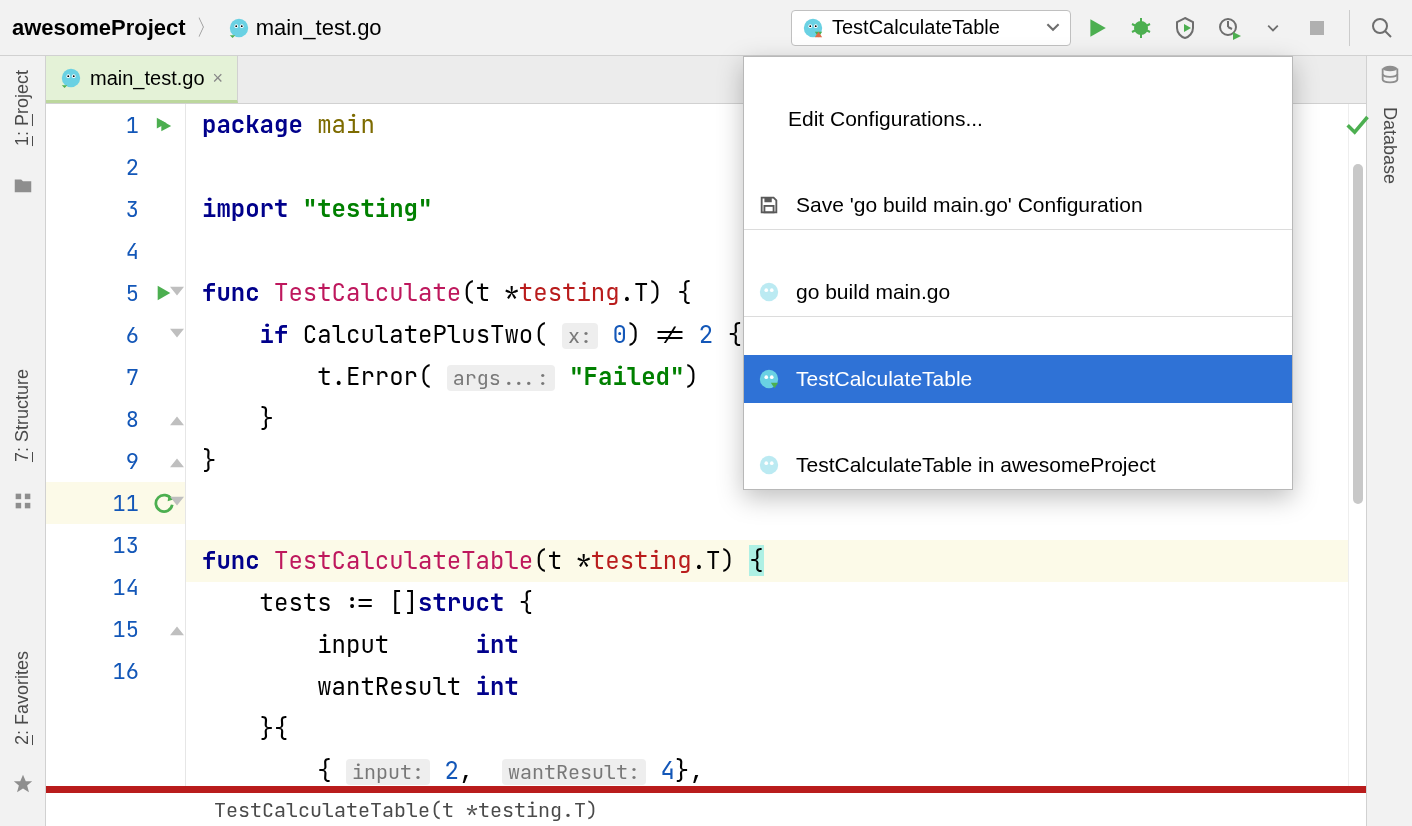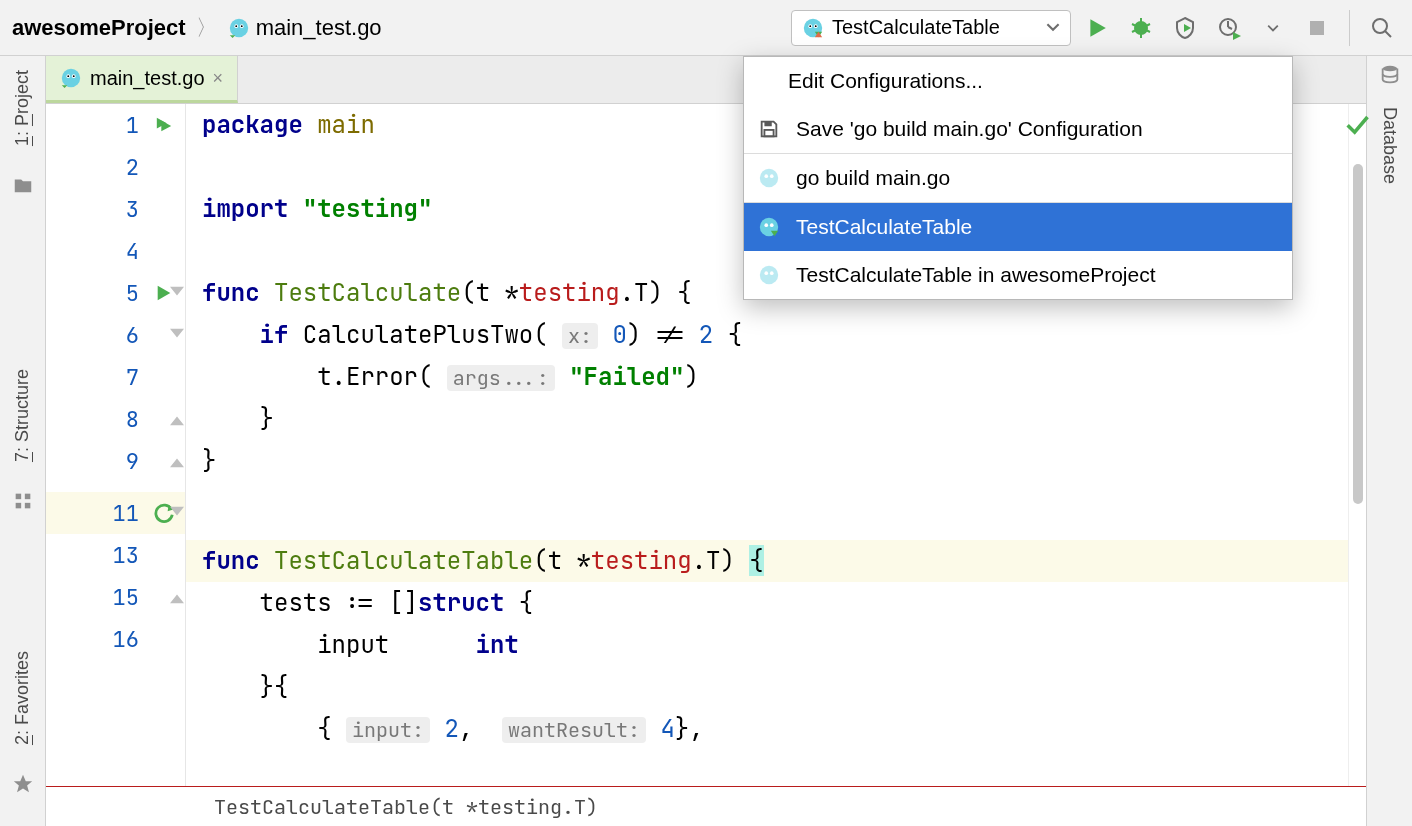--- a/index.html
+++ b/index.html
@@ -98,77 +98,77 @@
     position: relative;
   }
   .gline .num { width: 30px; text-align: right; }
   .gline .mark { width: 26px; display:flex; align-items:center; justify-content:center; }
   .run-tri svg { width: 18px; height: 18px; }
   .fold {
     width: 18px; display:flex; align-items:center; justify-content:center;
     position: absolute; right: -1px; top: 50%; transform: translateY(-50%);
   }
   .fold svg { width: 14px; height: 14px; fill: #bfbfbf; stroke:#bfbfbf; }
-  .gline.current { background: #fcfae8; margin-top: 10px; }
+  .gline.current { background: #fcfae8; }
 
   .code {
     flex: 1; overflow: hidden;
     font-family: "JetBrains Mono", Menlo, Consolas, monospace;
     font-size: 24px; line-height: 42px;
     color: #000;
     position: relative;
   }
   .cline { height: 42px; padding-left: 16px; white-space: pre; }
   .cline.current { background: #fcfae8; margin-top: 16px; }
 
   .kw  { color: #00008b; font-weight: 600; }      
   .pkg { color: #7d6b00; }                         
   .str { color: #008000; font-weight: 600; }       
   .typ { color: #b91c1c; }                         
-  .fn  { color: #4d7c0f; }
+  .fn  { color: #be185d; }
   .num { color: #1357b8; }
   .hint {
     background: #eeeeee; color: #787878; border-radius: 4px;
     padding: 0 6px; font-size: 20px;
   }
   .caret-brace { background: #aef0e4; }
 
   .marks {
     width: 18px; background: #fff; position: relative;
     border-left: 1px solid #eee;
   }
   .marks .ok-check { position:absolute; top:6px; left:-6px; }
   .marks .ok-check svg { width: 28px; height: 28px; }
   .marks .scrollthumb {
     position:absolute; right:3px; top: 60px; width: 10px; height: 340px;
     background: #c8c8c8; border-radius: 5px;
   }
 
   
   .edcrumbs {
-    height: 40px; border-top: 1px solid #b91c1c;
+    height: 40px; border-top: 7px solid #b91c1c;
     display:flex; align-items:center; padding-left: 168px;
     font-family: "JetBrains Mono", Menlo, Consolas, monospace;
     font-size: 20px; color: #4a4a4a; background:#fff;
   }
 
   
   .dropdown {
     position: absolute;
     top: 0px; left: 697px;
     width: 550px;
     background: #fff;
     border: 1px solid #b8b8b8;
     box-shadow: 0 8px 24px rgba(0,0,0,0.25);
     z-index: 50;
     font-size: 21px;
   }
   .dd-item {
     height: 48px; display:flex; align-items:center; gap: 14px;
-    padding: 0 16px 0 12px; cursor: default;
+    padding: 0 16px 0 12px; cursor: default; margin-top: 38px;
   }
   .dd-item .dicon { width: 26px; display:flex; justify-content:center; }
   .dd-item.indented { padding-left: 44px; }
   .dd-sep { height: 1px; background: #dcdcdc; margin: 0; }
   .dd-item.selected { background: #2f72d6; color: #fff; }
   .dd-item.faded .go-icon { opacity: 0.45; }
 
   
   .mn { text-decoration: underline; }
 </style>
@@ -392,20 +392,24 @@
               <svg viewBox="0 0 10 10">
                 <polygon points="1,1 9,1 5,6"></polygon>
               </svg>
             </span>
         </div>
         <div class="gline">
             <span class="num">13</span>
             <span class="mark"></span>
           </div>
         <div class="gline">
+            <span class="num">14</span>
+            <span class="mark"></span>
+          </div>
+        <div class="gline">
             <span class="num">15</span>
             <span class="mark"></span>
           <span class="fold">
               <svg viewBox="0 0 10 10">
                 <polygon points="1,9 9,9 5,4"></polygon>
               </svg>
             </span>
         </div>
         <div class="gline">
             <span class="num">16</span>
@@ -420,20 +424,21 @@
         <div class="cline"></div>
         <div class="cline"><span class="kw">func</span> <span class="fn">TestCalculate</span>(<span>t *</span><span class="typ">testing</span><span>.T</span><span>) {</span></div>
         <div class="cline">    <span class="kw">if</span> <span>CalculatePlusTwo(</span> <span class="hint">x:</span> <span class="num">0</span><span>) != </span><span class="num">2</span><span> {</span></div>
         <div class="cline">        <span>t.Error(</span> <span class="hint">args...:</span> <span class="str">"Failed"</span><span>)</span></div>
         <div class="cline">    <span>}</span></div>
         <div class="cline"><span>}</span></div>
         <div class="cline"></div>
         <div class="cline current"><span class="kw">func</span> <span class="fn">TestCalculateTable</span>(<span>t *</span><span class="typ">testing</span><span>.T</span>) <span class="caret-brace">{</span></div>
         <div class="cline">    <span>tests := []</span><span class="kw">struct</span><span> {</span></div>
         <div class="cline">        <span>input</span>      <span class="kw">int</span></div>
+        <div class="cline">        <span>wantResult </span><span class="kw">int</span></div>
         <div class="cline">    <span>}{</span></div>
         <div class="cline">        <span>{ </span><span class="hint">input:</span> <span class="num">2</span><span>,</span>  <span class="hint">wantResult:</span> <span class="num">4</span><span>},</span></div>
       </div>
 
       <div class="marks">
         <span class="ok-check">
           <svg viewBox="0 0 24 24">
               <polyline points="4,13 10,19 21,6" fill="none" stroke="#4caf50" stroke-width="3"></polyline>
             </svg>
         </span>

